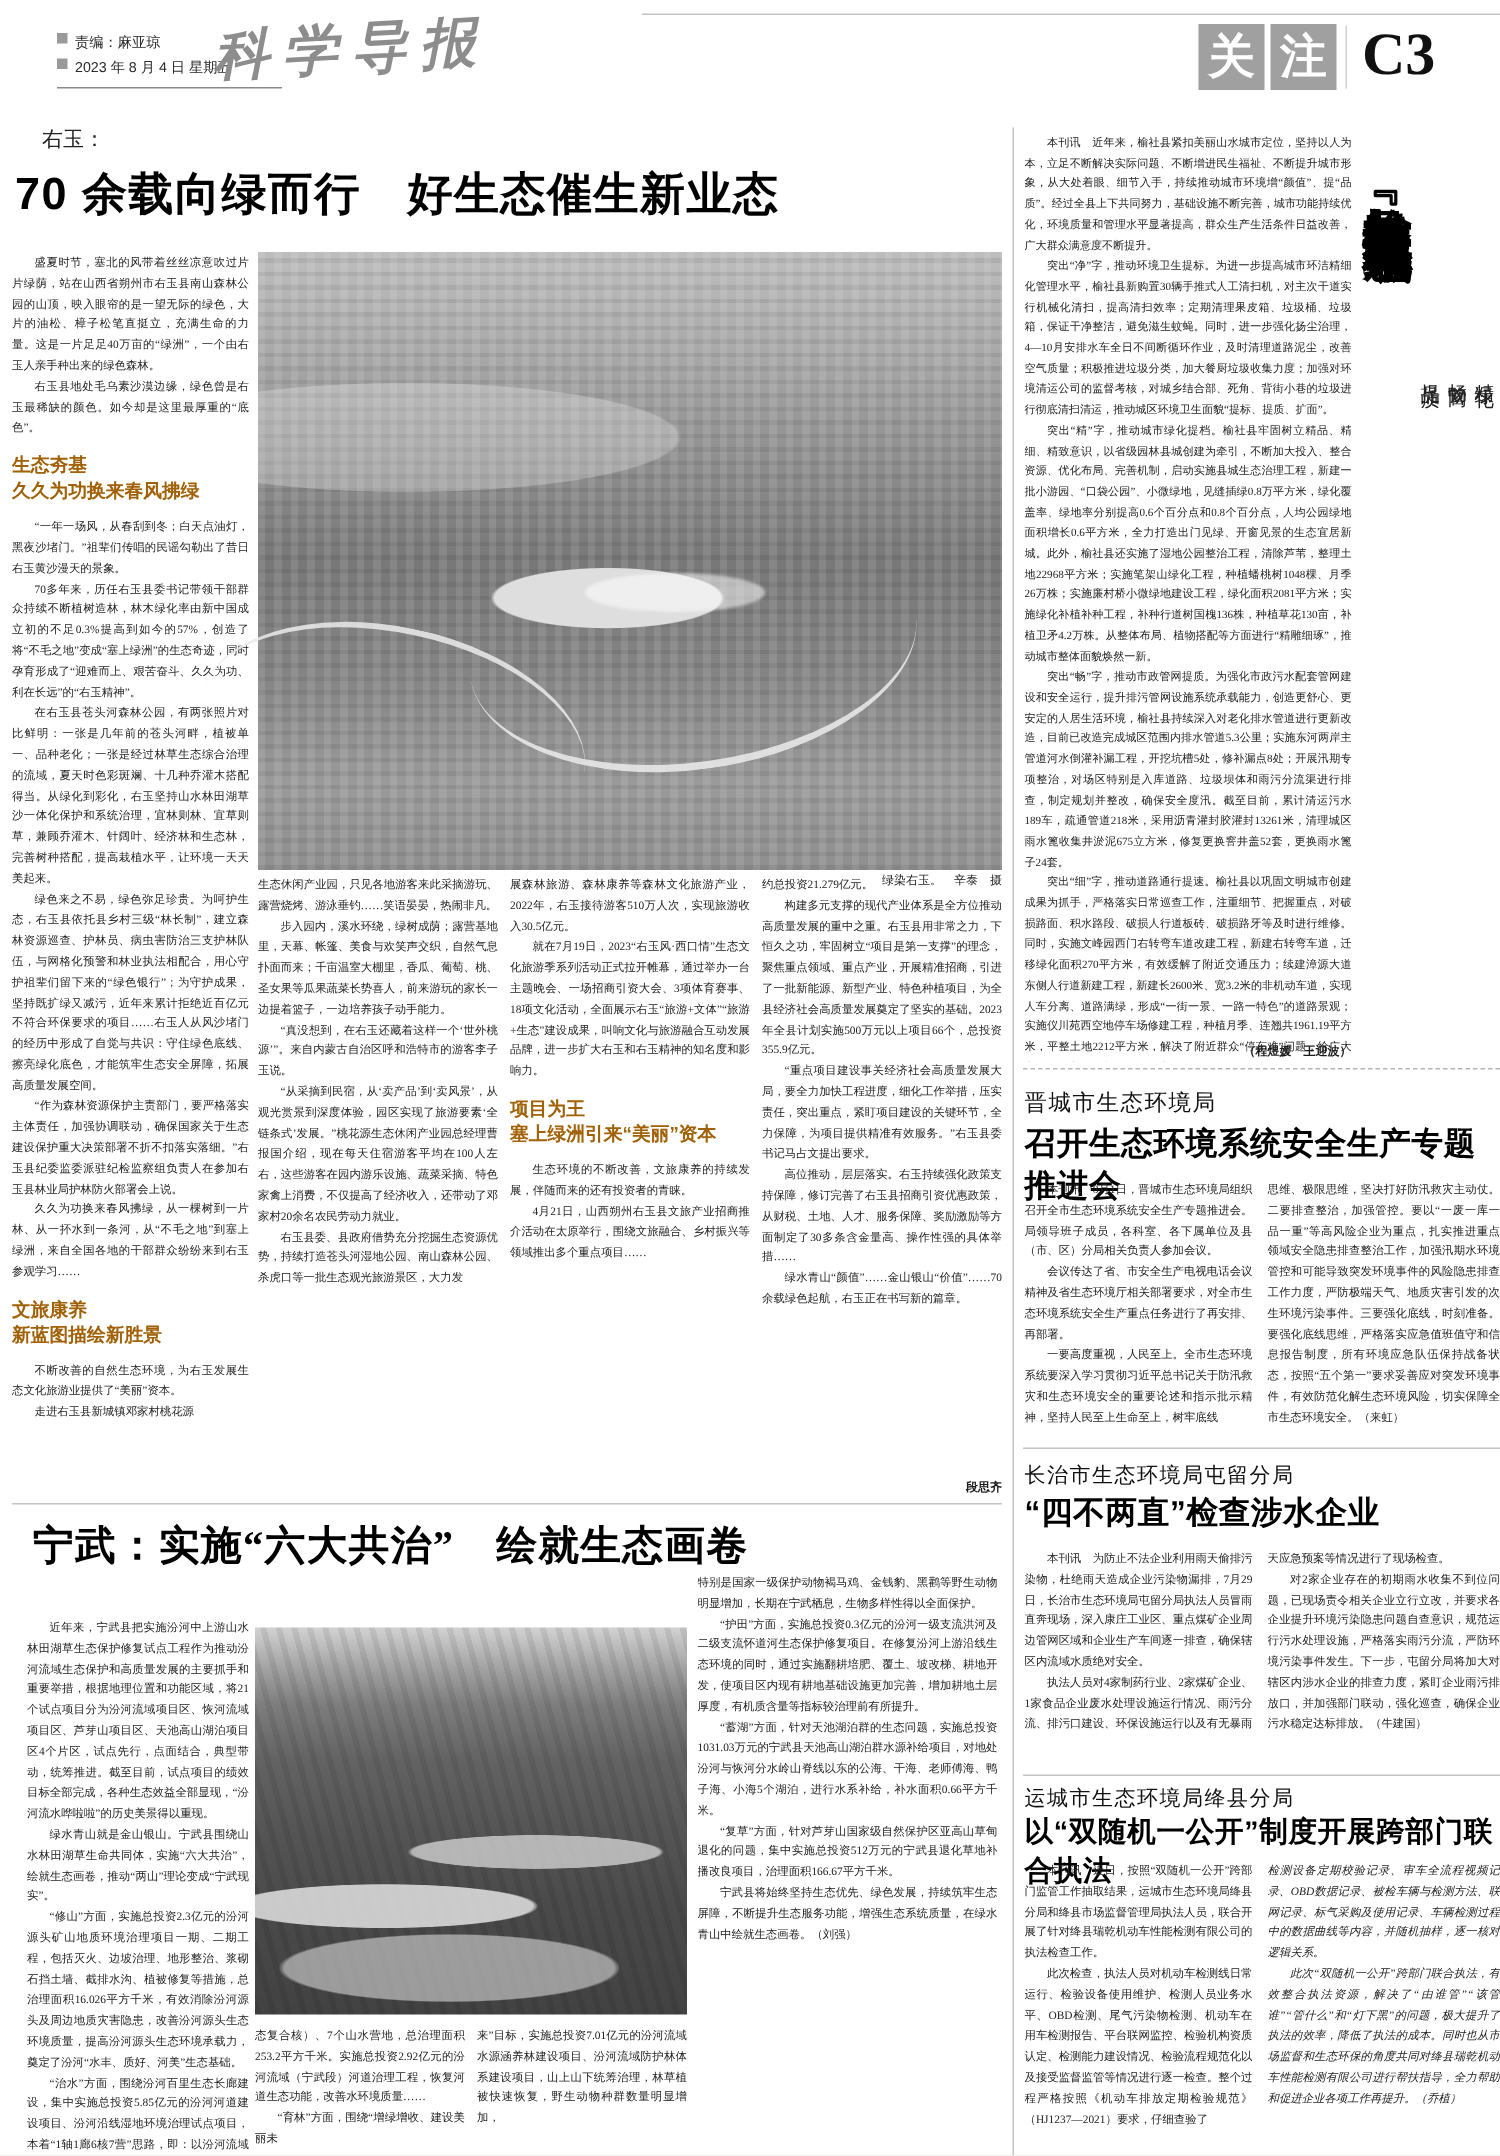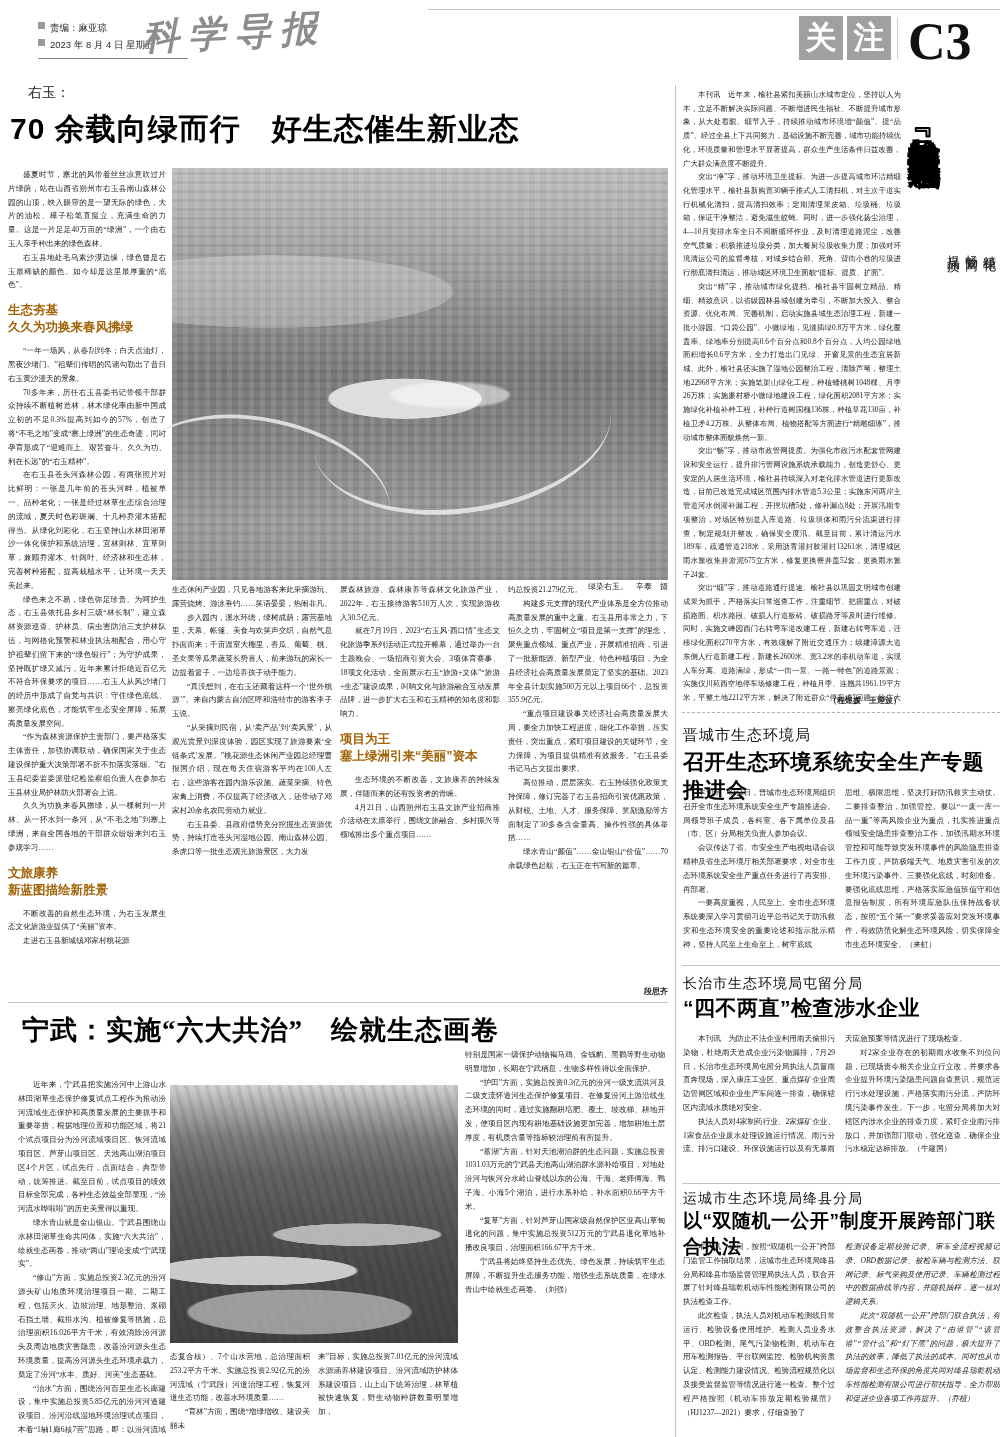--- a/index.html
+++ b/index.html
@@ -12,21 +12,21 @@
   #ed-block{top:18px;left:38px;width:150px;font-family:"Liberation Sans",sans-serif;
             font-size:9.5px;color:#2a2a2a;border-bottom:1px solid #8a8a8a;padding-bottom:6px;}
   #ed-block .row{display:flex;align-items:flex-start;gap:5px;margin-top:4px;}
   .sq{width:7px;height:7px;background:#9a9a9a;display:inline-block;flex:0 0 auto;}
   #masthead{top:8px;left:142px;font-size:37px;font-weight:bold;font-style:italic;color:#8d8d8d;
             letter-spacing:9px;transform:rotate(-3deg);font-family:"DejaVu Serif",serif;}
   .badge-box{top:16px;width:44px;height:44px;background:#a0a0a0;color:#fff;text-align:center;
              line-height:44px;font-size:31px;font-weight:bold;font-family:"Liberation Sans",sans-serif;}
   #badge1{left:799px;} #badge2{left:847px;}
   #badge-div{top:17px;left:897px;width:1px;height:42px;background:#cfcfcf;}
-  #page-num{top:12px;left:908px;font-size:52px;font-weight:bold;font-family:"Liberation Serif",serif;color:#111;text-align:center;}
+  #page-num{top:12px;left:908px;font-size:40px;font-weight:bold;font-family:"Liberation Serif",serif;color:#111;text-align:center;}
   
   .tcol{font-size:7.6px;line-height:13.8px;text-align:justify;color:#222;}
   .tcol p{margin:0;text-indent:15px;}
   .tcol p.pc{text-indent:0;}
   .tcol .colhead{font-family:"Liberation Sans","DejaVu Sans",sans-serif;font-weight:bold;
                  font-size:12.5px;line-height:17px;margin:10px 0 8px;text-indent:0;color:#a16207;}
   .wide{font-size:7.4px;line-height:13.7px;}
   
   #kicker{top:84px;left:28px;font-size:14px;color:#222;}
   #main-headline{top:109px;left:10px;width:660px;font-family:"Liberation Sans","DejaVu Sans",sans-serif;

